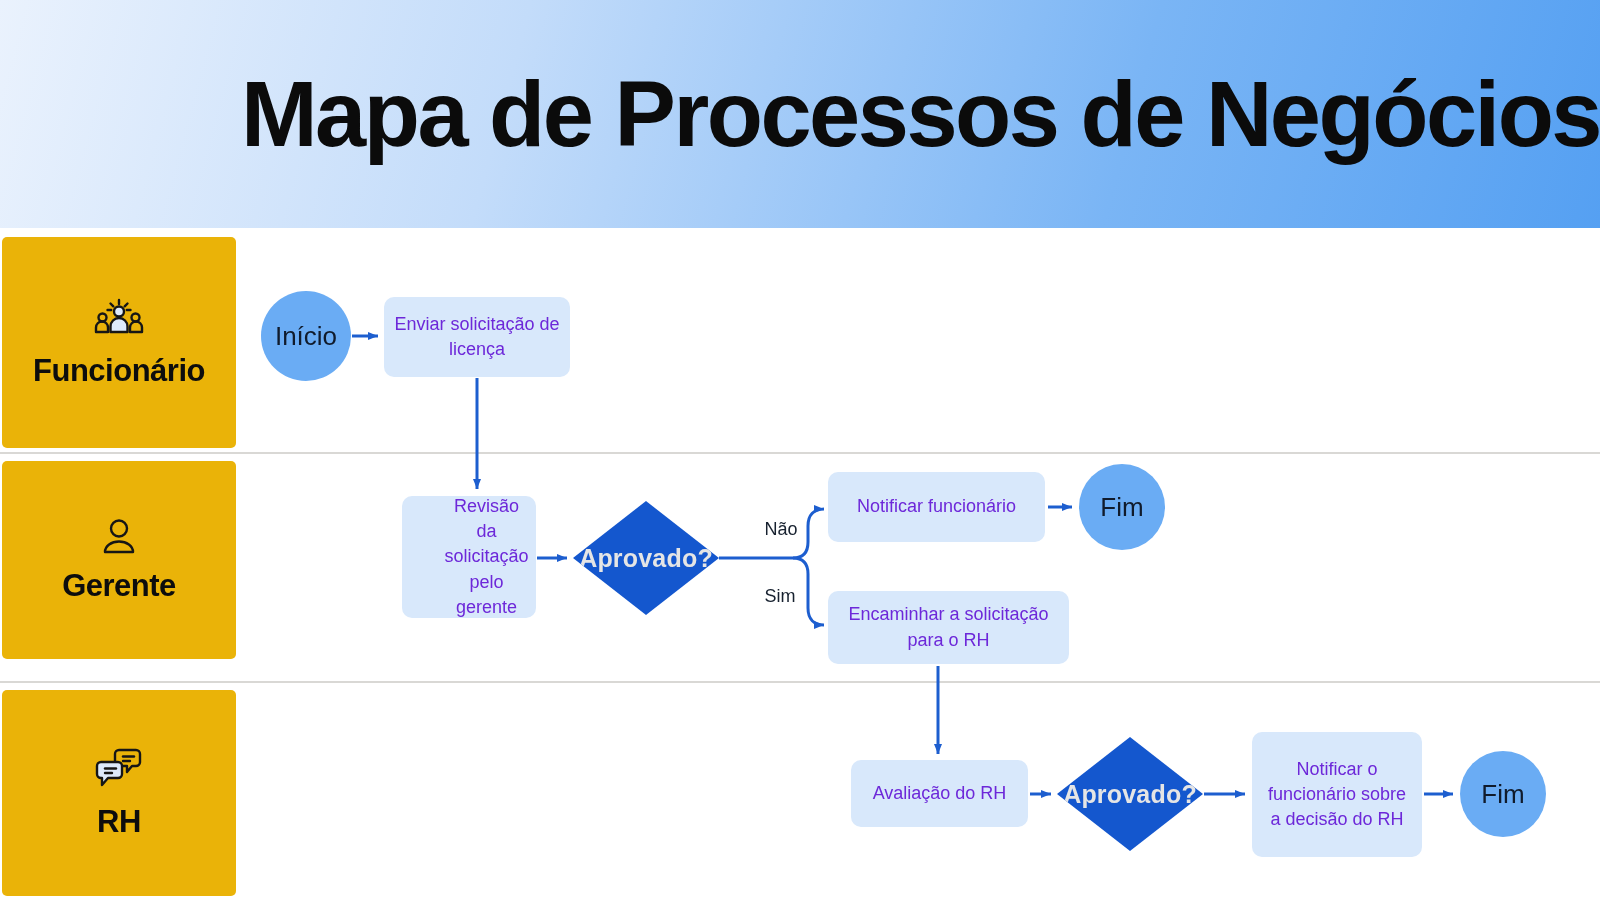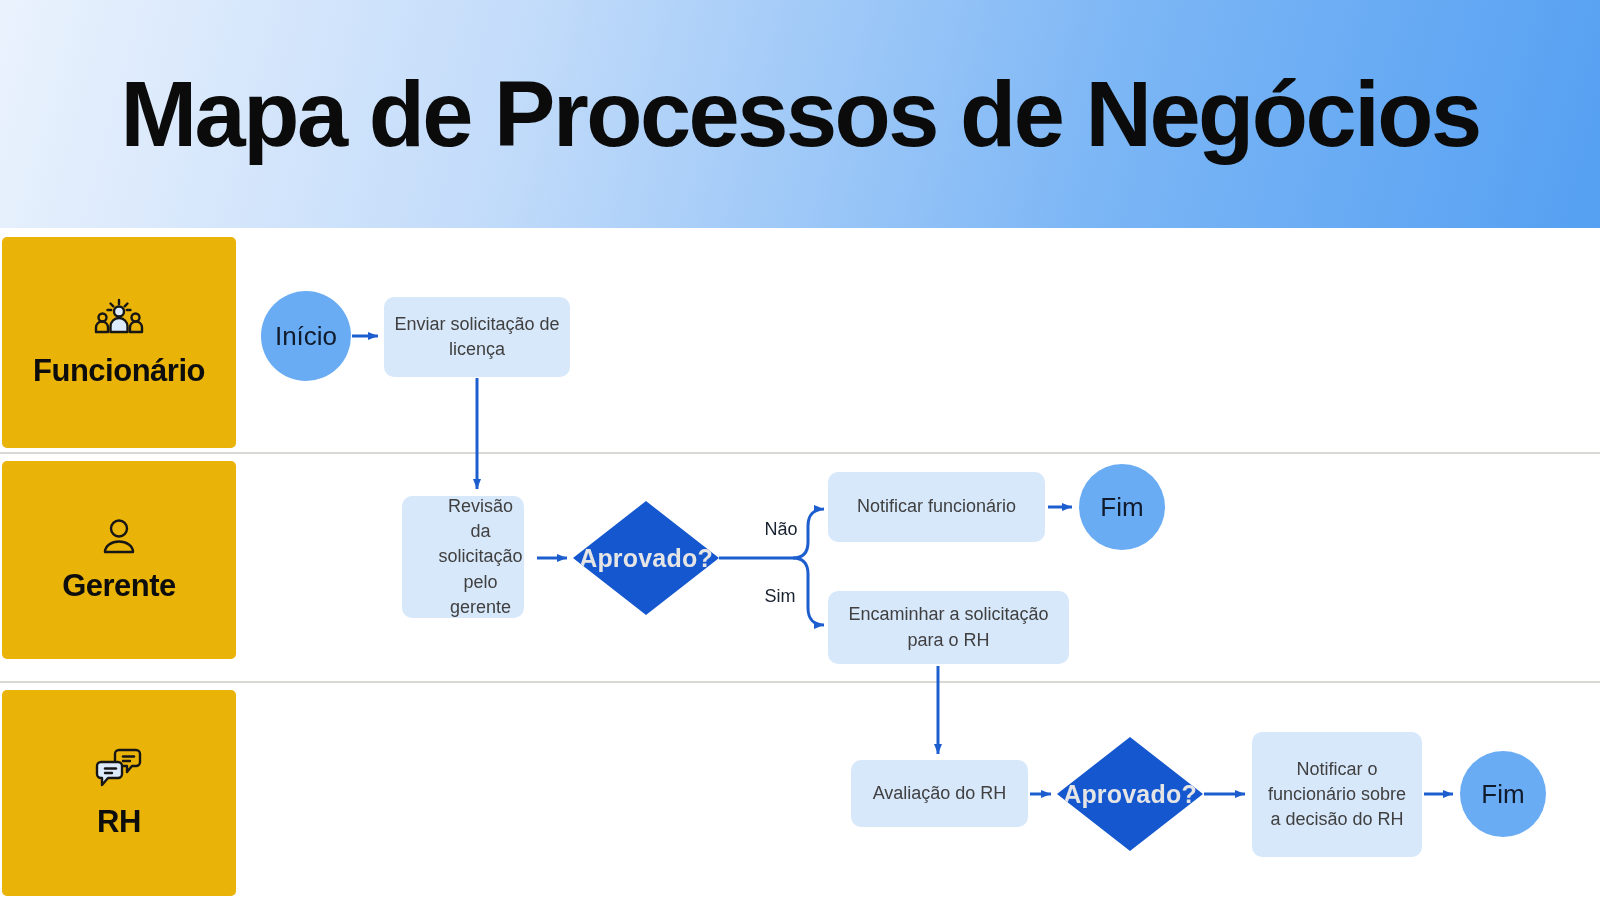--- a/index.html
+++ b/index.html
@@ -1,36 +1,36 @@
 <!DOCTYPE html>
 <html><head>
 <meta charset="utf-8">
 <style>
   html,body{margin:0;padding:0;background:#ffffff;font-family:"Liberation Sans",sans-serif;}
   .stage{position:relative;width:1600px;height:900px;overflow:hidden;background:#ffffff;}
 
   
   .hdr{position:absolute;left:0;top:0;width:1600px;height:228px;
        background:linear-gradient(105deg,#eaf2fd 0%,#c3dcfa 32%,#7ab5f5 70%,#55a0f2 100%);
-       display:flex;align-items:center;justify-content:center;}
+       display:flex;align-items:center;justify-content:flex-end;}
   .hdr h1{margin:0;font-size:92px;font-weight:800;letter-spacing:-2.5px;color:#0b0b0b;white-space:nowrap;}
 
   
   .divider{position:absolute;left:0;width:1600px;height:2px;background:#d9d8d5;}
   .lanebox{position:absolute;left:2px;width:234px;background:#eab308;border-radius:5px;
            display:flex;flex-direction:column;align-items:center;justify-content:center;gap:10px;}
   .lanebox .lbl{font-size:31px;font-weight:700;color:#0d0d0d;letter-spacing:-0.5px;}
   .licon{display:block;}
   .licon path,.licon circle{stroke:#161616;stroke-width:2.4;fill:none;stroke-linecap:round;stroke-linejoin:round;}
   .licon .fillbg{fill:#ddeafb;}
 
   
   .task{position:absolute;background:#d8e8fb;border-radius:10px;box-sizing:border-box;
         display:flex;align-items:center;justify-content:center;text-align:center;
-        font-size:18px;line-height:1.4;color:#404040;padding:6px 9px;}
+        font-size:18px;line-height:1.4;color:#6d28d9;padding:6px 9px;}
   .terminal{position:absolute;background:#6aacf4;border-radius:50%;
         display:flex;align-items:center;justify-content:center;font-size:26px;color:#101b2c;}
   .decision{position:absolute;background:#1457ce;clip-path:polygon(50% 0,100% 50%,50% 100%,0 50%);
         display:flex;align-items:center;justify-content:center;
         color:#e5e5e5;font-weight:700;font-size:25px;letter-spacing:0.2px;}
   .branch-label{position:absolute;transform:translate(-50%,-50%);font-size:18px;color:#17212f;
         background:#ffffff;padding:0 3px;z-index:3;}
 
   svg.connectors{position:absolute;left:0;top:0;z-index:1;}
   .task,.terminal,.decision{z-index:2;}
@@ -101,21 +101,21 @@
       <path d="M938 666 V754" marker-end="url(#ah)"></path>
       <path d="M1030 794 H1051" marker-end="url(#ah)"></path>
       <path d="M1204 794 H1245" marker-end="url(#ah)"></path>
       <path d="M1424 794 H1453" marker-end="url(#ah)"></path>
     </g>
   </svg>
 
   <div class="terminal" style="left:261px;top:291px;width:90px;height:90px;">Início</div>
   <div class="task" style="left:384px;top:297px;width:186px;height:80px;">Enviar solicitação de licença</div>
 
-  <div class="task" style="left:402px;top:496px;width:122px;height:122px;padding-left:44px;">Revisão da solicitação pelo gerente</div>
+  <div class="task" style="left:402px;top:496px;width:134px;height:122px;padding-left:44px;">Revisão da solicitação pelo gerente</div>
   <div class="decision" style="left:573px;top:501px;width:146px;height:114px;">Aprovado?</div>
   <span class="branch-label" style="left:781px;top:529px;">Não</span>
   <span class="branch-label" style="left:780px;top:596px;">Sim</span>
   <div class="task" style="left:828px;top:472px;width:217px;height:70px;">Notificar funcionário</div>
   <div class="terminal" style="left:1079px;top:464px;width:86px;height:86px;">Fim</div>
   <div class="task" style="left:828px;top:591px;width:241px;height:73px;">Encaminhar a solicitação para o RH</div>
 
   <div class="task" style="left:851px;top:760px;width:177px;height:67px;">Avaliação do RH</div>
   <div class="decision" style="left:1057px;top:737px;width:146px;height:114px;">Aprovado?</div>
   <div class="task" style="left:1252px;top:732px;width:170px;height:125px;">Notificar o funcionário sobre a decisão do RH</div>

